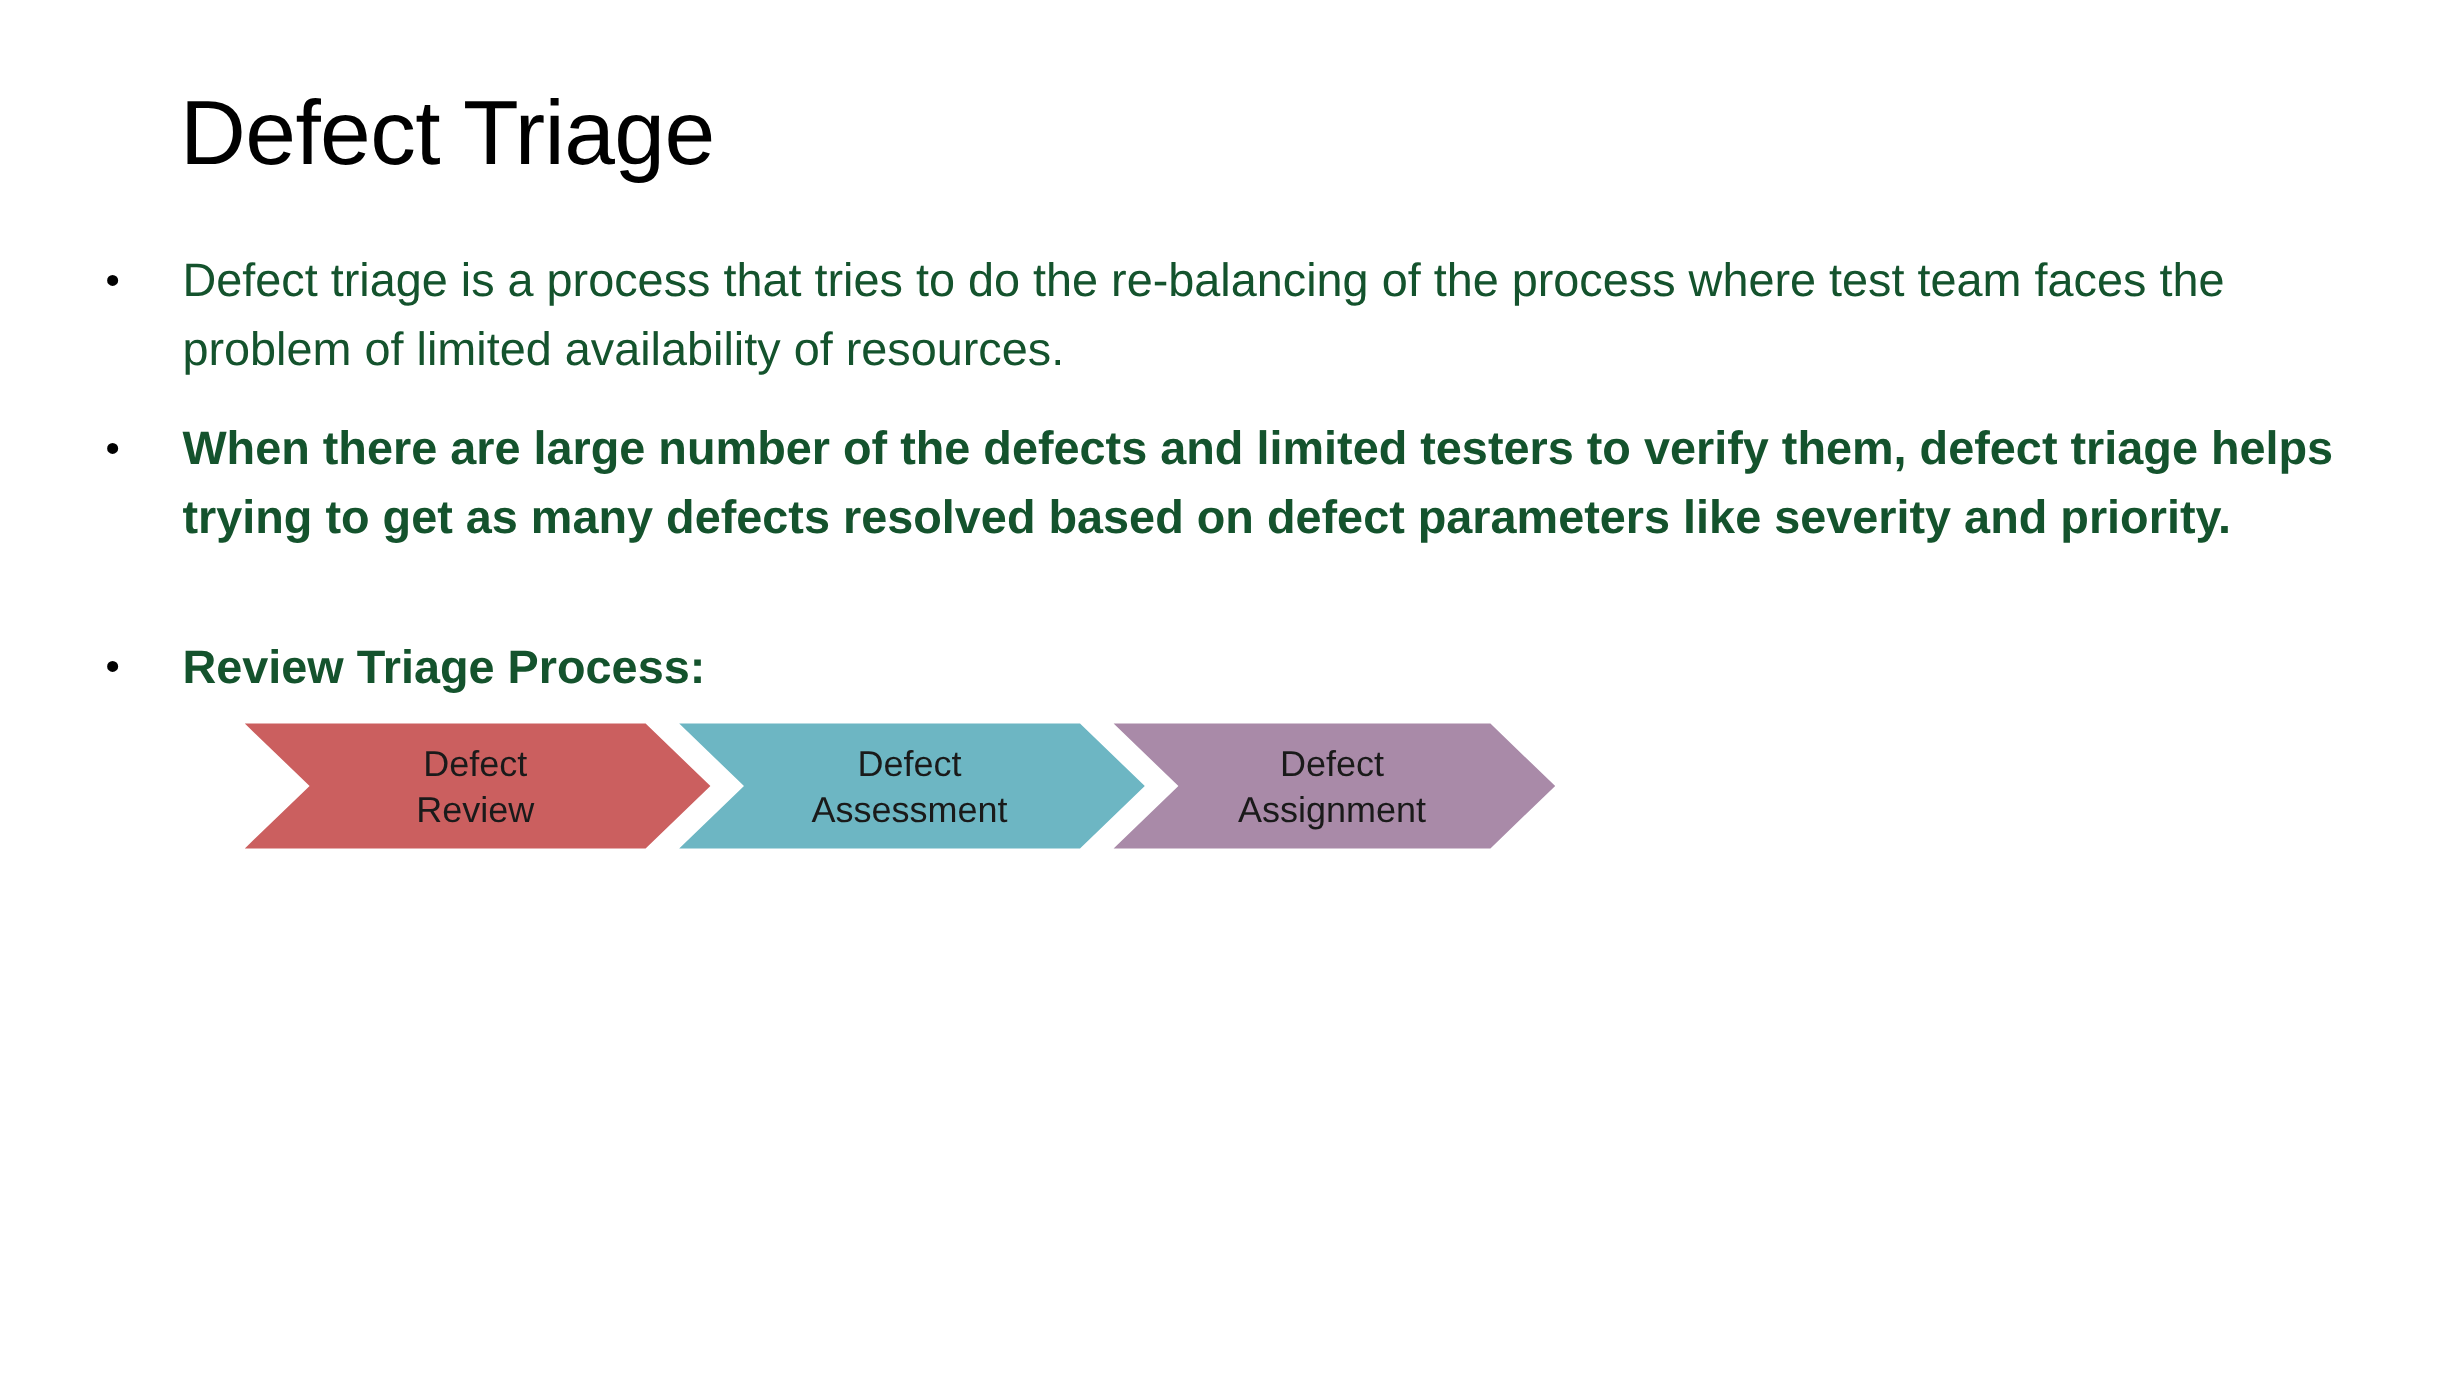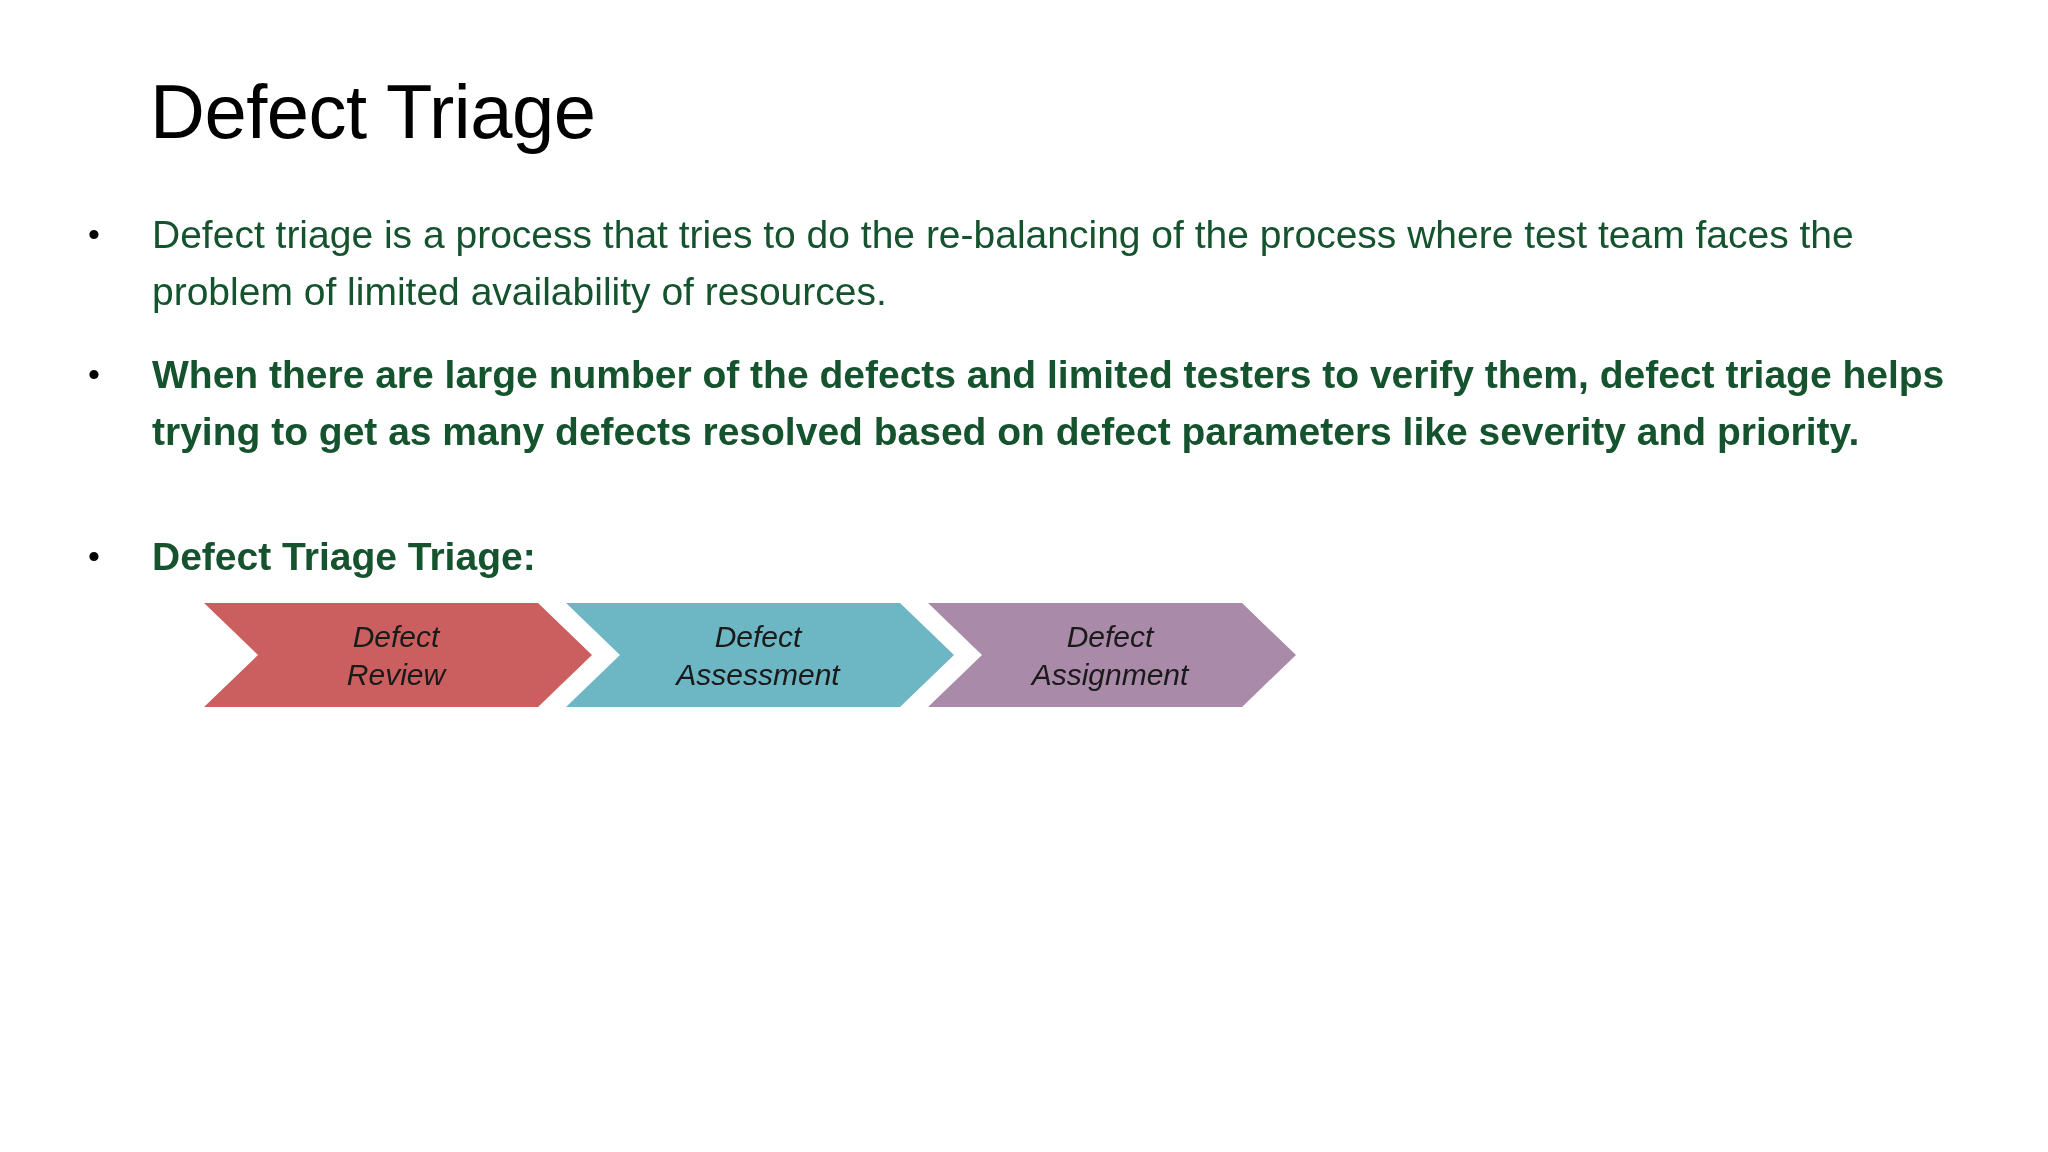--- a/index.html
+++ b/index.html
@@ -73,21 +73,20 @@
   .bullet-row.b3 { margin-top: 68px; }
   .bullet-row.b3 .bullet-text { font-weight: 700; }
 
   
   .process-graphic {
     position: absolute;
     left: 200px;
     top: 583px;
     width: 1100px;
     height: 112px;
-    font-style: italic;
   }
   .process-graphic svg {
     display: block;
   }
   .chev-label {
     font-family: "Liberation Sans", sans-serif;
     font-size: 30px;
     fill: #1a1a1a;
     font-weight: 400;
   }
@@ -106,21 +105,21 @@
       <span class="bullet-text">Defect triage is a process that tries to do the re-balancing of the process where test team faces the problem of limited availability of resources.</span>
     </div>
 
     <div class="bullet-row b2">
       <span class="bullet-mark">•</span>
       <span class="bullet-text">When there are large number of the defects and limited testers to verify them, defect triage helps trying to get as many defects resolved based on defect parameters like severity and priority.</span>
     </div>
 
     <div class="bullet-row b3">
       <span class="bullet-mark">•</span>
-      <span class="bullet-text">Defect Triage Triage:</span>
+      <span class="bullet-text">Review Triage Process:</span>
     </div>
 
   </div>
 
   <div class="process-graphic">
     <svg width="1100" height="112" viewBox="0 0 1100 112" xmlns="http://www.w3.org/2000/svg">
 
       <g>
         <polygon points="4,4 338,4 392,56 338,108 4,108 58,56" fill="#CB5F5F"></polygon>
         <text class="chev-label" x="196" y="48" text-anchor="middle">Defect</text>

